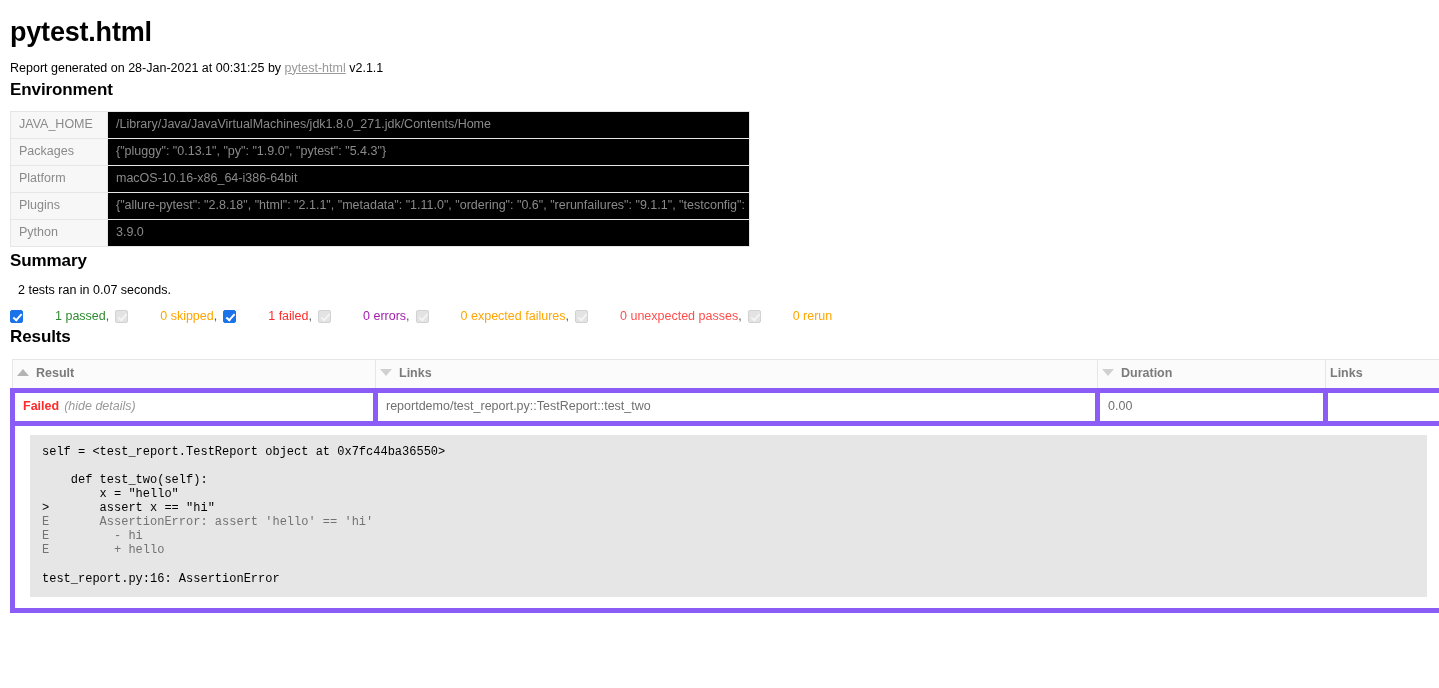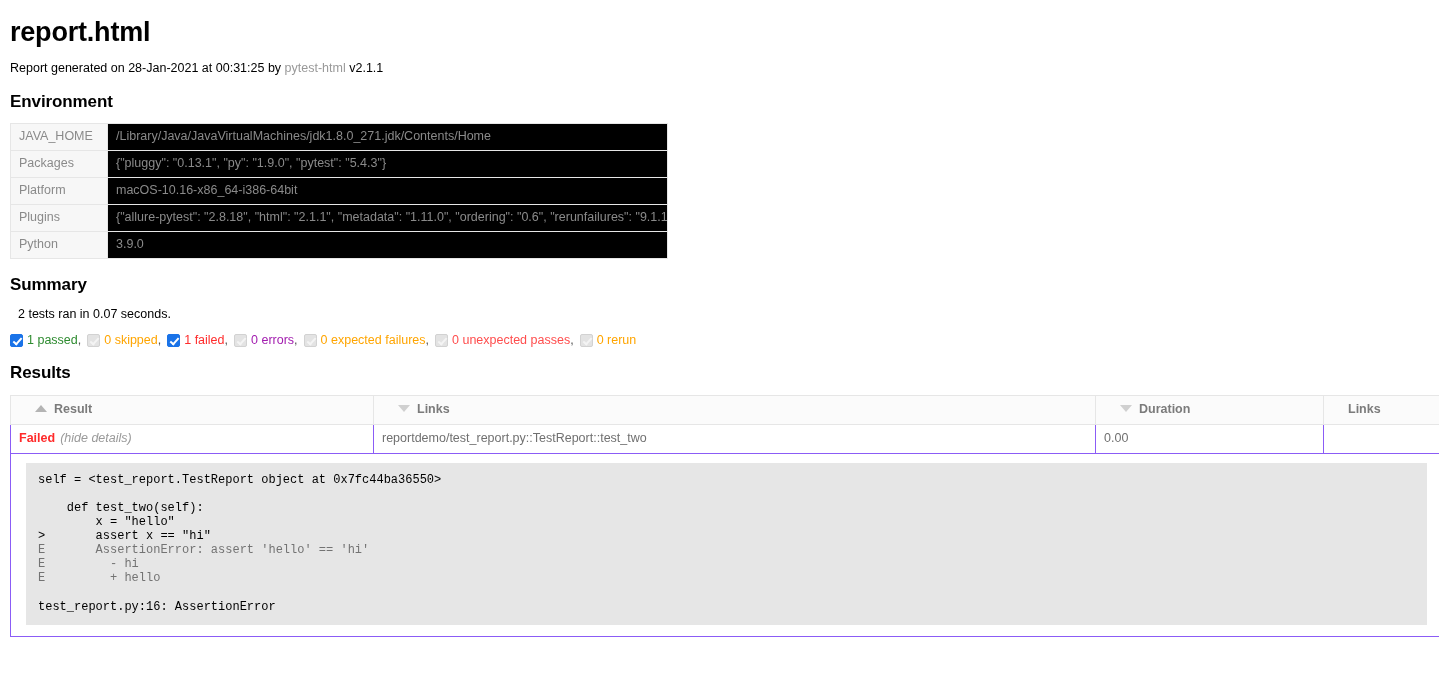--- a/index.html
+++ b/index.html
@@ -27,34 +27,35 @@
     letter-spacing: -0.2px;
     line-height: 1.1;
   }
   p.generated {
     font-size: 12.5px;
     margin: 13px 0 0 0;
     line-height: 1.2;
   }
   a.plain-link {
     color: #999999;
+    text-decoration: underline;
     cursor: pointer;
   }
   h2.section {
     font-size: 17px;
     font-weight: bold;
-    margin: 16px 0 0 0;
+    margin: 4px 0 0 0;
     letter-spacing: -0.1px;
   }
 
   
   table.environment {
     border-collapse: collapse;
     margin-top: 11px;
-    width: 658px;
+    width: 740px;
     table-layout: fixed;
   }
   table.environment td {
     border: 1px solid #e6e6e6;
     font-size: 12.5px;
     color: #8a8a8a;
     padding: 5px 8px 6px 8px;
     line-height: 1.2;
     white-space: nowrap;
     overflow: hidden;
@@ -77,20 +78,21 @@
     font-size: 12.5px;
     display: flex;
     align-items: center;
     flex-wrap: nowrap;
     line-height: 1;
   }
   .filter-item {
     display: inline-flex;
     align-items: center;
     white-space: nowrap;
+    gap: 28px;
   }
   .filter-comma {
     color: #555;
     margin-right: 6px;
   }
   .cb {
     width: 13px;
     height: 13px;
     border-radius: 2px;
     margin-right: 4px;
@@ -150,25 +152,25 @@
     margin-top: 12px;
     table-layout: fixed;
   }
   table.results th {
     border: 1px solid #e6e6e6;
     background: #fbfbfb;
     text-align: left;
     font-size: 12.5px;
     color: #7b7b7b;
     font-weight: bold;
-    padding: 6px 8px 7px 24px;
+    padding: 6px 8px 7px 4px;
     line-height: 1.2;
   }
   table.results td {
-    border: 1px solid #8b5cf6;
+    border: 5px solid #8b5cf6;
     font-size: 12.5px;
     color: #707070;
     padding: 6px 8px 7px 8px;
     line-height: 1.2;
     vertical-align: top;
   }
   .col-result   { width: 363px; }
   .col-test     { width: 722px; }
   .col-duration { width: 228px; }
   .col-links    { width: 125px; }
@@ -219,21 +221,21 @@
     white-space: pre;
     overflow: hidden;
   }
   .log .err { color: #737373; }
 </style>
 </head>
 <body>
 
 <div class="page">
 
-  <h1 class="report-title">report.html</h1>
+  <h1 class="report-title">pytest.html</h1>
 
   <p class="generated">
     <span>Report generated on</span>
     <span>28-Jan-2021</span>
     <span>at</span>
     <span>00:31:25</span>
     <span>by</span>
     <a class="plain-link">pytest-html</a>
     <span>v2.1.1</span>
   </p>

